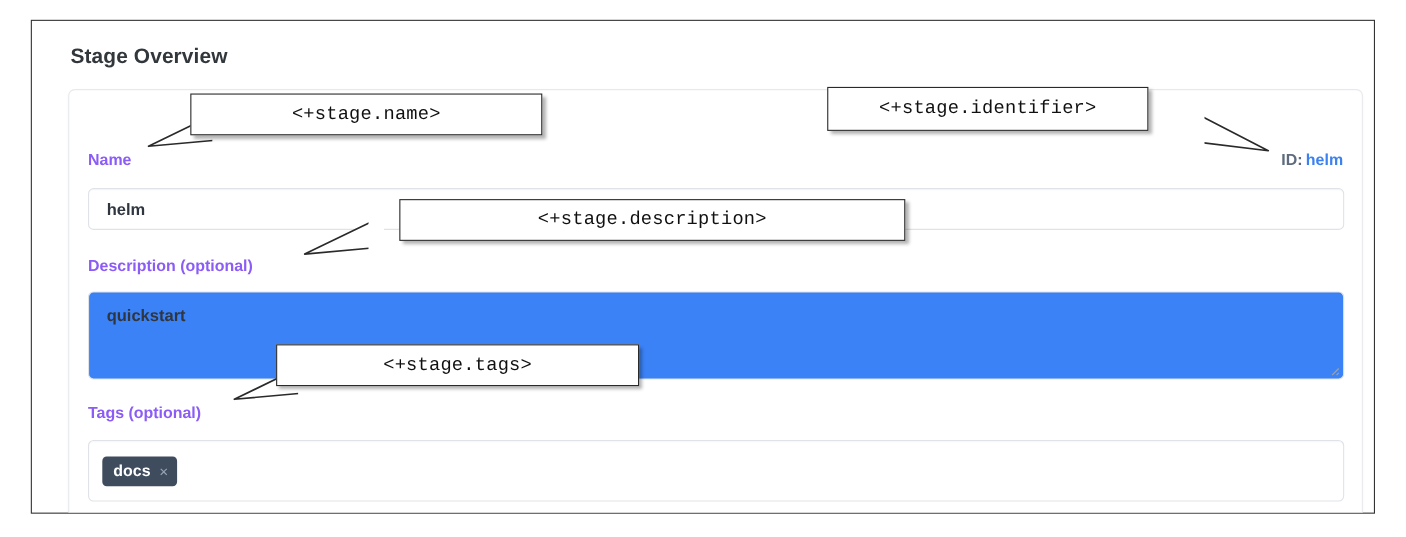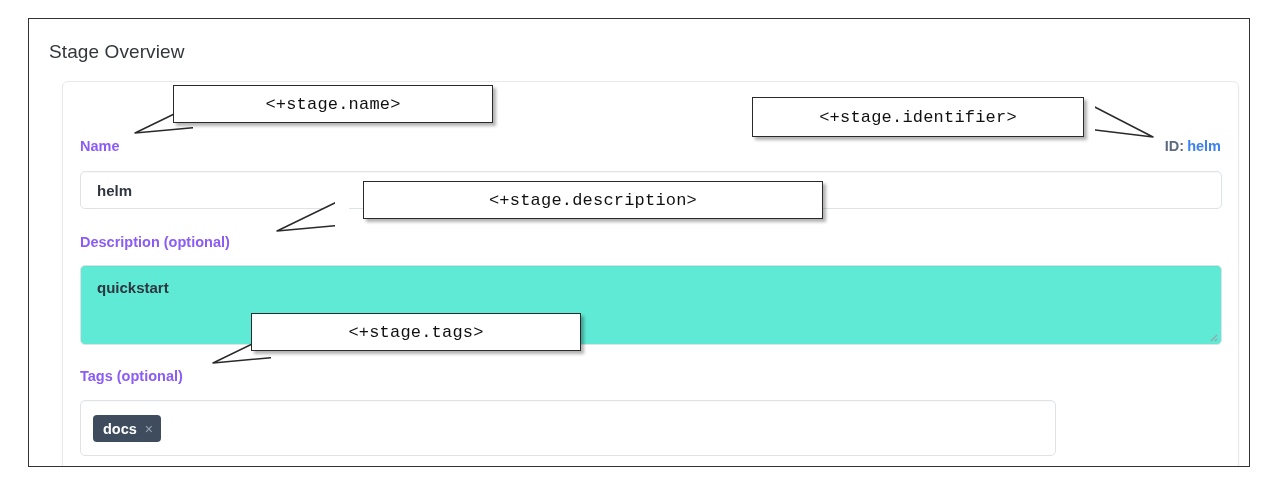--- a/index.html
+++ b/index.html
@@ -24,24 +24,24 @@
     height: 449px;
     border: 1.5px solid #333333;
     background: #ffffff;
     box-sizing: border-box;
     overflow: hidden;
   }
 
   
   #page-title {
     position: absolute;
-    left: 20px;
+    left: 35px;
     top: 22px;
     font-size: 19px;
-    font-weight: normal;
+    font-weight: bold;
     color: #32373c;
     letter-spacing: 0.1px;
   }
 
   
   #stage-card {
     position: absolute;
     left: 33px;
     top: 62px;
     width: 1177px;
@@ -73,21 +73,21 @@
     font-weight: bold;
     color: #2f3640;
     padding: 0 16px;
     display: flex;
     align-items: center;
     box-shadow: inset 0 1px 1px rgba(16,22,26,0.03);
   }
 
   .text-area {
     position: absolute;
-    background: #5eead4;
+    background: #3b82f6;
     border: 1px solid #dfe3e8;
     border-radius: 5px;
     box-sizing: border-box;
     font-family: "Liberation Sans", sans-serif;
     font-size: 15px;
     font-weight: bold;
     color: #2f3640;
     padding: 13px 16px;
     box-shadow: inset 0 1px 1px rgba(16,22,26,0.03);
   }
@@ -175,42 +175,42 @@
 
     <div class="text-area" style="left:17px; top:183px; width:1142px; height:80px;">
       <span>quickstart</span>
       <svg class="resize-grip" viewBox="0 0 13 13">
         <path d="M12 6 L6 12 M12 10 L10 12" stroke="#9aa2ac" stroke-width="1.1" fill="none"></path>
       </svg>
     </div>
 
     <div class="field-label" style="left:17px; top:286px;">Tags (optional)</div>
 
-    <div class="text-input" style="left:17px; top:318px; width:976px; height:56px; padding:0;" placeholder="">
+    <div class="text-input" style="left:17px; top:318px; width:1142px; height:56px; padding:0;" placeholder="">
       <div class="tag-chip" style="left:12px; top:14px;">
         <span>docs</span>
         <span class="chip-x">×</span>
       </div>
     </div>
 
   </div>
 
   <svg class="callout-tail" style="left:104px; top:78px; width:72px; height:40px;" viewBox="0 0 72 40">
     <polygon points="2,36 68,4 68,30" fill="#ffffff" stroke="#2a2a2a" stroke-width="1.5" stroke-linejoin="round"></polygon>
     <rect x="60" y="2" width="14" height="30" fill="#ffffff"></rect>
   </svg>
   <div class="callout" style="left:144px; top:66px; width:320px; height:38px;">
     <span>&lt;+stage.name&gt;</span>
   </div>
 
   <svg class="callout-tail" style="left:1040px; top:78px; width:86px; height:44px;" viewBox="0 0 86 44">
     <polygon points="84,40 18,6 18,32" fill="#ffffff" stroke="#2a2a2a" stroke-width="1.5" stroke-linejoin="round"></polygon>
     <rect x="12" y="2" width="14" height="32" fill="#ffffff"></rect>
   </svg>
-  <div class="callout" style="left:723px; top:78px; width:332px; height:40px;">
+  <div class="callout" style="left:723px; top:60px; width:292px; height:40px;">
     <span>&lt;+stage.identifier&gt;</span>
   </div>
 
   <svg class="callout-tail" style="left:246px; top:174px; width:72px; height:42px;" viewBox="0 0 72 42">
     <polygon points="2,38 68,6 68,32" fill="#ffffff" stroke="#2a2a2a" stroke-width="1.5" stroke-linejoin="round"></polygon>
     <rect x="60" y="2" width="14" height="32" fill="#ffffff"></rect>
   </svg>
   <div class="callout" style="left:286px; top:162px; width:460px; height:38px;margin-left:48px;">
     <span>&lt;+stage.description&gt;</span>
   </div>

